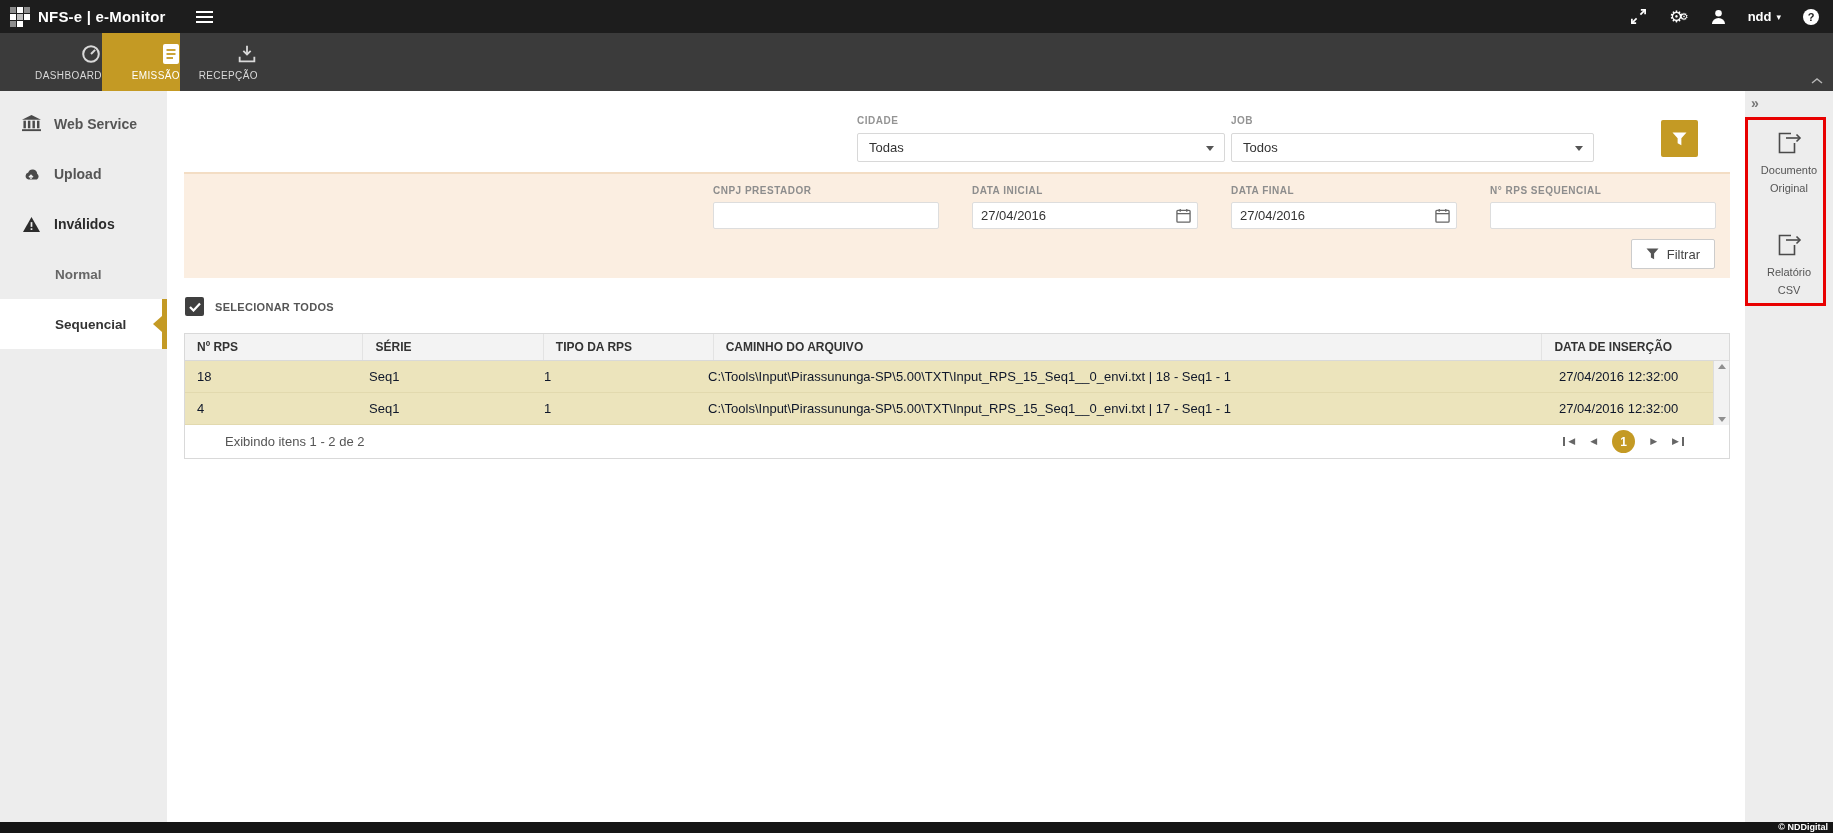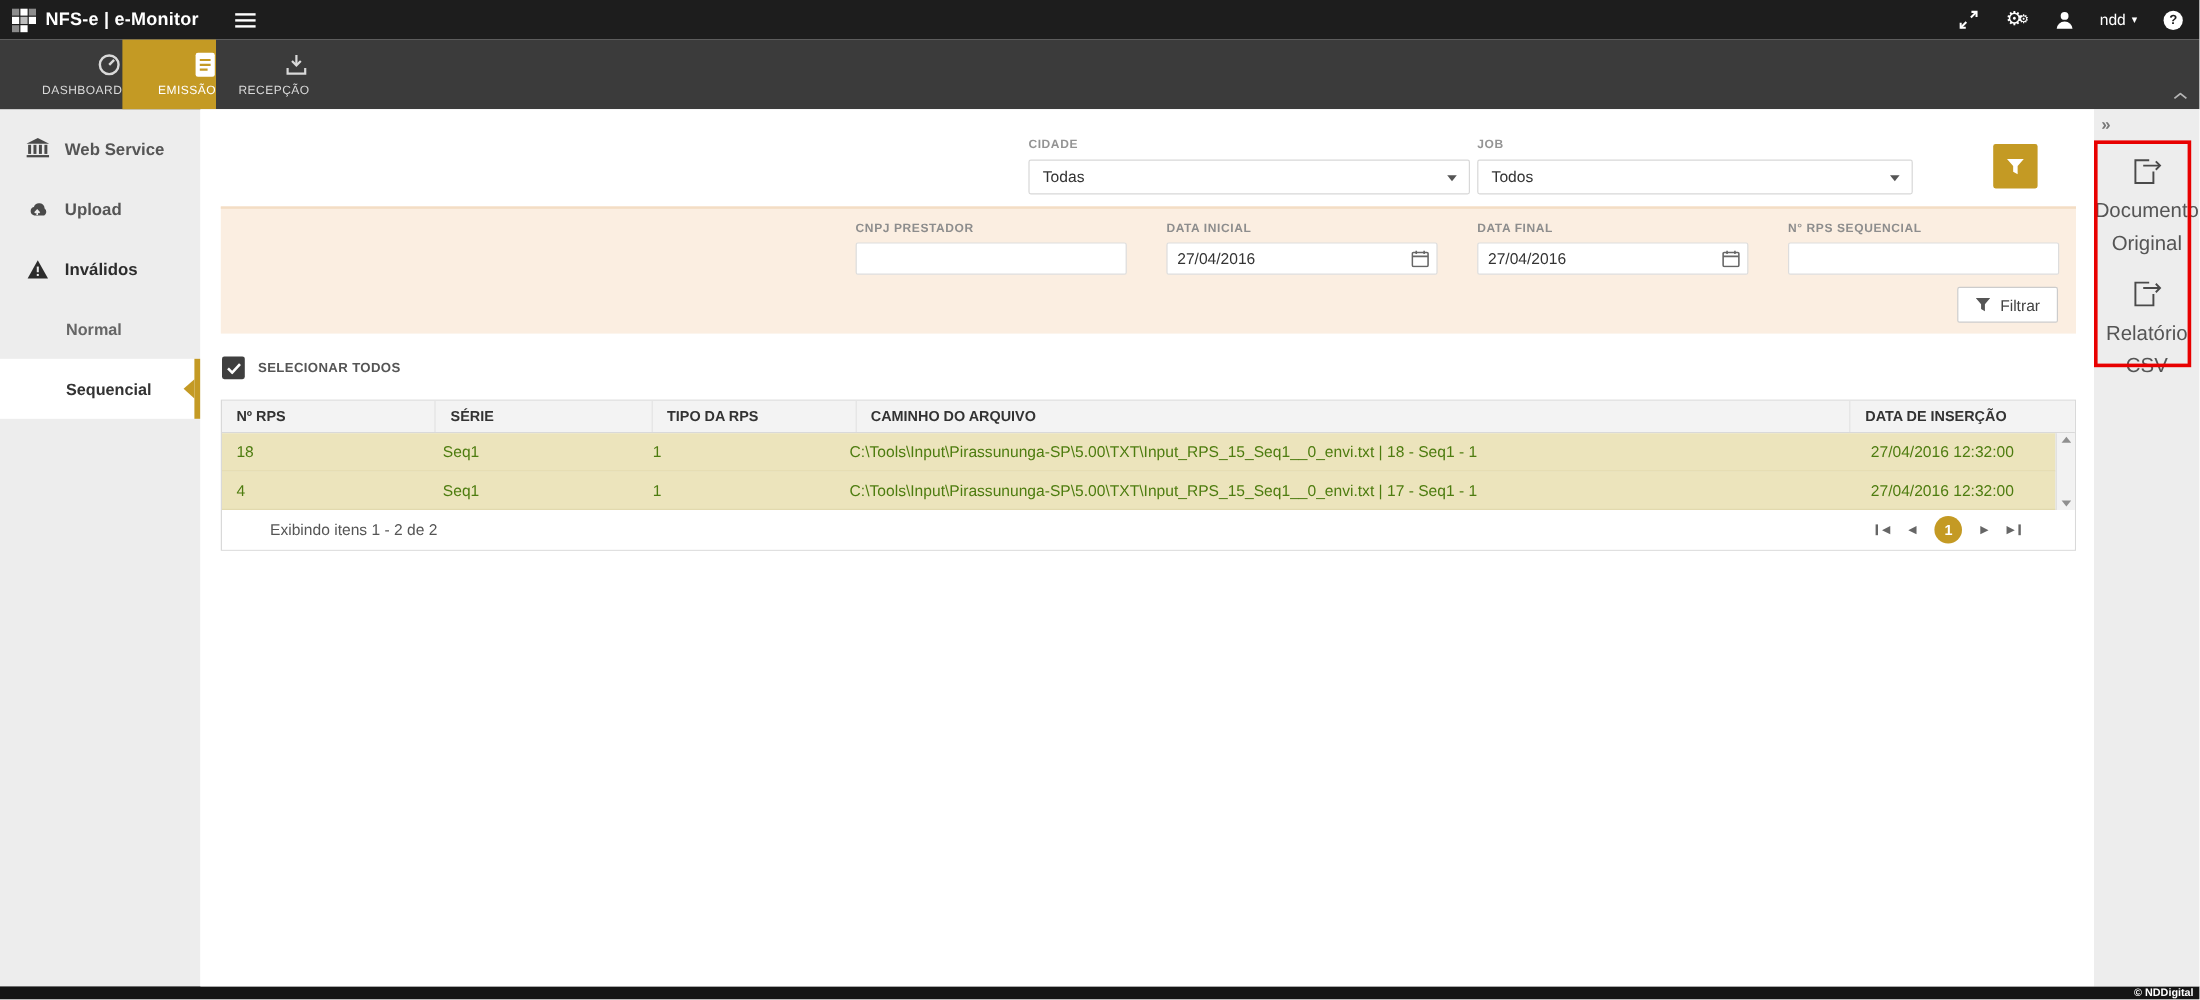--- a/index.html
+++ b/index.html
@@ -11,21 +11,21 @@
   .topbar { height:33px; background:#1d1d1d; color:#fff; display:flex;
     align-items:center; padding:0 14px 0 10px; flex:0 0 auto; }
   .brand { display:flex; align-items:center; gap:8px; }
   .topbar-title { font-size:15px; font-weight:bold; letter-spacing:.2px; }
   .hamburger { margin-left:30px; display:flex; flex-direction:column; gap:3px; cursor:pointer; }
   .hamburger span { width:17px; height:2px; background:#fff; display:block; }
   .topbar-right { margin-left:auto; display:flex; align-items:center; gap:22px; }
   .tb-ico { display:flex; align-items:center; justify-content:center; cursor:pointer; }
   .gear-big { font-size:16px; line-height:1; }
   .gear-small { font-size:10px; line-height:1; margin-left:-4px; vertical-align:top; }
-  .user-chip { display:flex; align-items:center; gap:5px; font-size:13px; font-weight:normal; cursor:pointer; }
+  .user-chip { display:flex; align-items:center; gap:5px; font-size:13px; font-weight:bold; cursor:pointer; }
   .caret { font-size:9px; }
   .help-circle { width:16px; height:16px; border-radius:50%; background:#fff; color:#1d1d1d;
     font-size:11px; font-weight:bold; display:flex; align-items:center; justify-content:center; }
 
   
   .toolbar { height:58px; background:#3b3b3b; display:flex; align-items:stretch;
     padding-left:24px; position:relative; flex:0 0 auto; }
   .tab { width:78px; display:flex; flex-direction:column; align-items:flex-end;
     justify-content:center; gap:5px; color:#d9d9d9; cursor:pointer; }
   .tab-label { font-size:10px; letter-spacing:.4px; }
@@ -99,21 +99,21 @@
   .gh-cell { display:flex; align-items:center; padding-left:12px; font-size:12px;
     color:#333; font-weight:bold; border-left:1px solid #e3e3e3; cursor:pointer;
     white-space:nowrap; overflow:hidden; }
   .gh-cell:first-child { border-left:none; }
   .c0{width:172px;} .c1{width:175px;} .c2{width:164px;} .c3{width:851px;}
   .c4{width:166px;} .c5{width:16px; border-left:none;}
   .grid-body { position:relative; }
   .grid-row { display:flex; height:32px; background:#ece4bc;
     border-bottom:1px solid #e2d9ae; margin-right:16px; cursor:pointer; }
   .gr-cell { display:flex; align-items:center; padding-left:12px; font-size:13px;
-    color:#4d7c0f; white-space:nowrap; overflow:hidden; }
+    color:#0f172a; white-space:nowrap; overflow:hidden; }
   .vscroll { position:absolute; right:0; top:0; bottom:0; width:16px; background:#f2f2f2;
     border-left:1px solid #ddd; display:flex; flex-direction:column;
     justify-content:space-between; align-items:center; padding:3px 0; cursor:pointer; }
   .tri-up { width:0; height:0; border-left:4px solid transparent;
     border-right:4px solid transparent; border-bottom:5px solid #8f8f8f; }
   .tri-down { width:0; height:0; border-left:4px solid transparent;
     border-right:4px solid transparent; border-top:5px solid #8f8f8f; }
   .grid-footer { display:flex; align-items:center; height:33px; background:#fff;
     font-size:13px; color:#555; padding-left:40px; position:relative; }
   .pager { position:absolute; right:45px; top:0; bottom:0; display:flex;
@@ -127,21 +127,21 @@
     justify-content:center; cursor:pointer; }
 
   
   .right-panel { width:88px; background:#ededed; position:relative; flex:0 0 auto; }
   .panel-collapse { position:absolute; top:4px; left:6px; color:#777; font-size:14px;
     font-weight:bold; cursor:pointer; }
   .panel-btn { position:absolute; left:0; width:100%; display:flex; flex-direction:column;
     align-items:center; gap:7px; cursor:pointer; color:#555; }
   #btn-doc { top:40px; }
   #btn-csv { top:142px; }
-  .panel-btn .lines { text-align:center; font-size:17px; line-height:1.6; }
+  .panel-btn .lines { text-align:center; font-size:11px; line-height:1.6; }
   .annotation-red { position:absolute; left:0; top:26px; width:81px; height:189px;
     border:3px solid #e80000; pointer-events:none; z-index:5; }
 
   
   .app-footer { height:11px; background:#151515; display:flex; align-items:center;
     justify-content:flex-end; padding-right:5px; flex:0 0 auto; }
   .copyright { color:#fff; font-size:9px; font-weight:bold; line-height:1; }
 </style>
 </head>
 <body>

